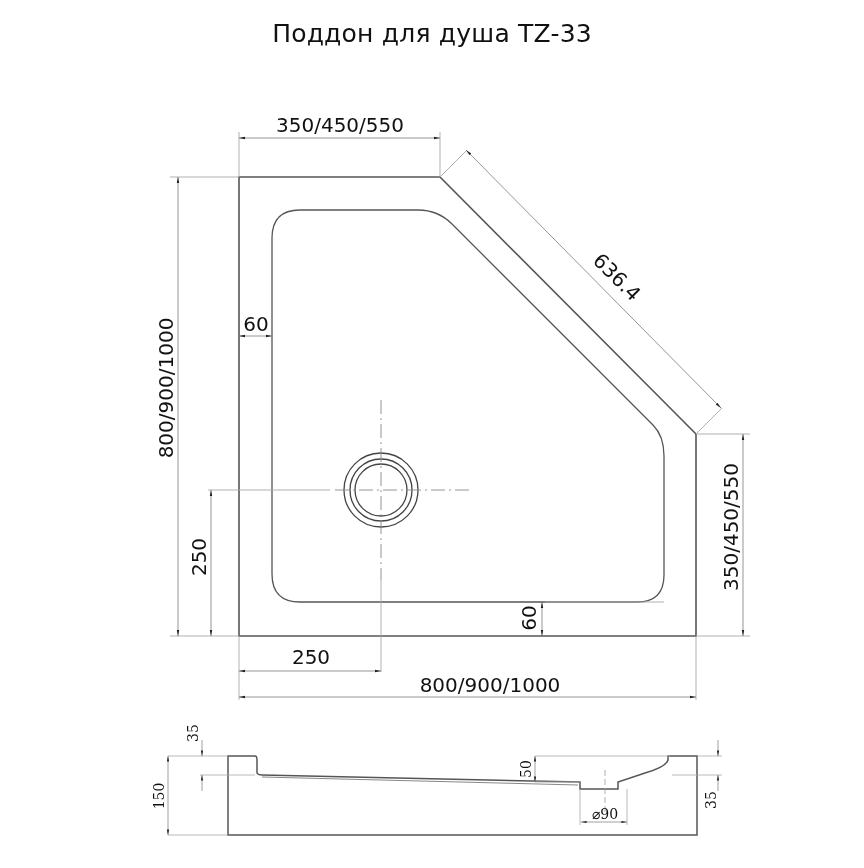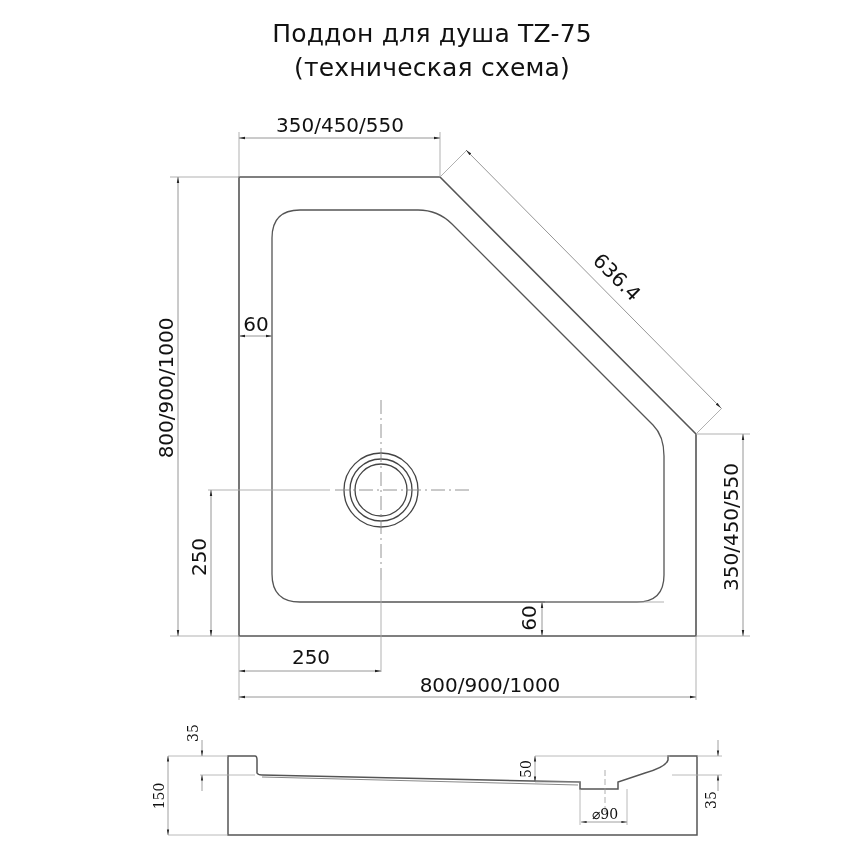--- a/index.html
+++ b/index.html
@@ -10,22 +10,21 @@
       letter-spacing: 0.2px;
     }
     svg { position: absolute; left: 0; top: 0; }
     .dim-text { font-family: "DejaVu Sans", sans-serif; font-size: 20px; fill: #111; }
     .dim-serif { font-family: "DejaVu Serif", serif; font-size: 14px; fill: #111; }
   </style>
 </head>
 <body>
 
 <div class="title">
-  <div>Поддон для душа TZ-75</div>
-  <div>(техническая схема)</div>
+  <div>Поддон для душа TZ-33</div>
 </div>
 
 <svg width="864" height="868" viewBox="0 0 864 868">
   <defs>
     <marker id="arr" viewBox="0 0 10 10" refX="10" refY="5" markerWidth="7" markerHeight="7" orient="auto-start-reverse">
       <path d="M0,3 L10,5 L0,7 z" fill="#222"></path>
     </marker>
   </defs>
 
   <g>

